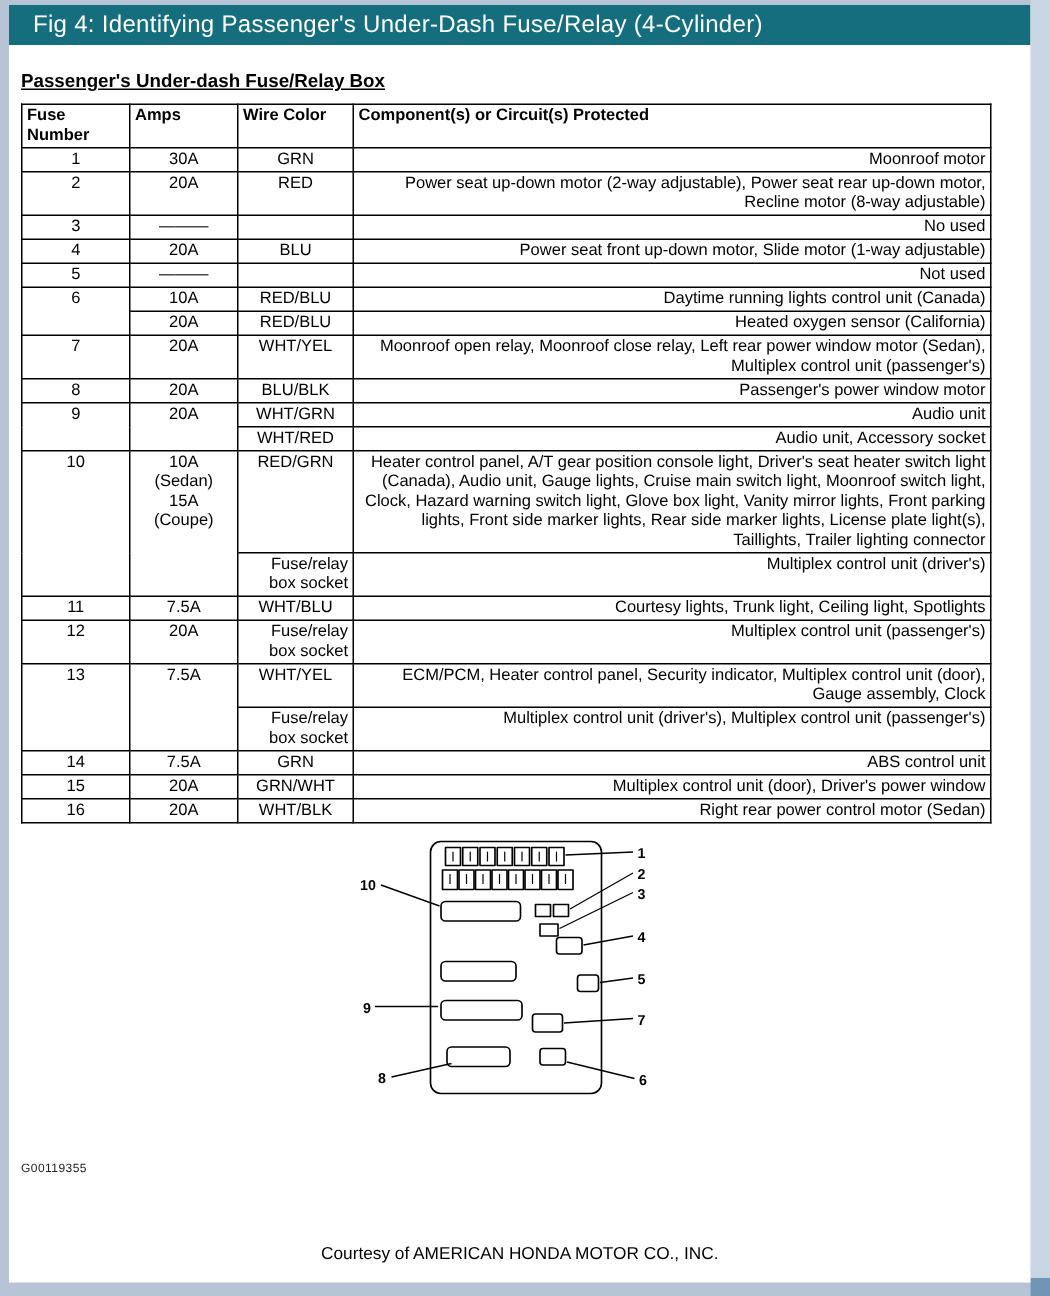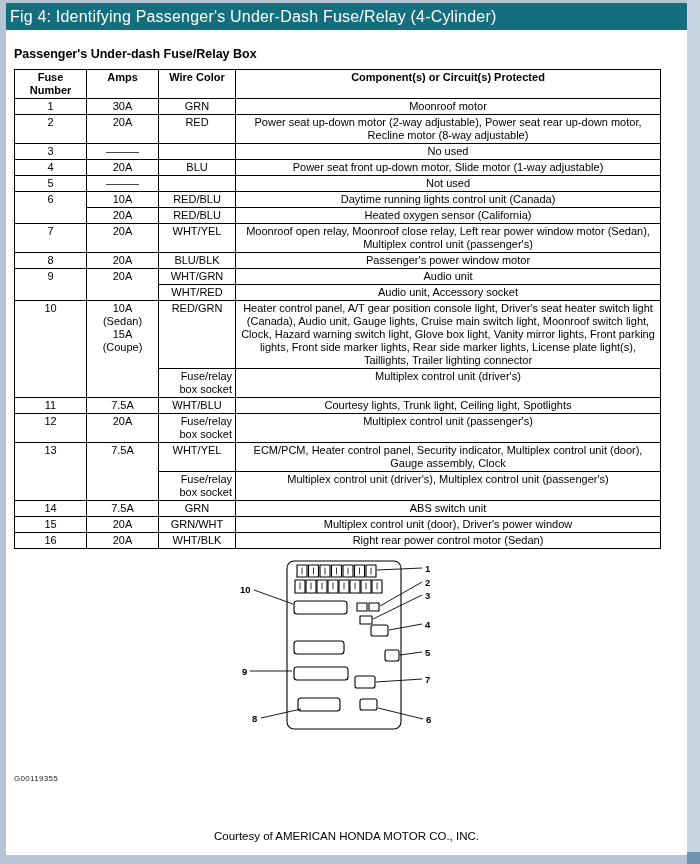--- a/index.html
+++ b/index.html
@@ -23,51 +23,52 @@
     position:absolute; top:3px; left:6px; right:13px; bottom:9px;
     background:#ffffff;
     overflow:hidden;
   }
   .header-bar {
     height:27px;
     background:#146e7e;
     color:#ffffff;
     font-size:16px;
     line-height:27px;
-    padding-left:4px;
+    padding-left:16px;
     letter-spacing:0.2px;
     white-space:nowrap;
   }
   .table-title {
     font-size:12.5px;
     font-weight:bold;
     margin:17px 0 8px 8px;
+    text-decoration:underline;
   }
   table.fuse-table {
     border-collapse:collapse;
     table-layout:fixed;
     margin-left:8px;
     width:646px;
     font-size:11px;
   }
   .fuse-table th, .fuse-table td {
     border:1px solid #000;
     padding:1px 3px;
     vertical-align:top;
     line-height:13px;
   }
   .fuse-table th {
     font-weight:bold;
-    text-align:center;
+    text-align:left;
     white-space:pre-line;
     margin-top:46px;
   }
   td.ctr { text-align:center; white-space:pre-line; }
   td.lft { text-align:right; white-space:pre-line; }
-  td.comp { text-align:center; }
+  td.comp { text-align:right; }
   .diagram-wrap {
     margin-top:10px;
     text-align:center;
   }
   .figure-code {
     position:absolute; left:8px; bottom:72px;
     font-size:8px; color:#222; letter-spacing:0.3px;
   }
   .courtesy {
     position:absolute; bottom:13px; left:0; right:0;
@@ -206,21 +207,21 @@
           <td class="comp">ECM/PCM, Heater control panel, Security indicator, Multiplex control unit (door), Gauge assembly, Clock</td>
         </tr>
         <tr>
           <td class="lft">Fuse/relay box socket</td>
           <td class="comp">Multiplex control unit (driver's), Multiplex control unit (passenger's)</td>
         </tr>
         <tr>
           <td class="ctr">14</td>
           <td class="ctr">7.5A</td>
           <td class="ctr">GRN</td>
-          <td class="comp">ABS switch unit</td>
+          <td class="comp">ABS control unit</td>
         </tr>
         <tr>
           <td class="ctr">15</td>
           <td class="ctr">20A</td>
           <td class="ctr">GRN/WHT</td>
           <td class="comp">Multiplex control unit (door), Driver's power window</td>
         </tr>
         <tr>
           <td class="ctr">16</td>
           <td class="ctr">20A</td>

